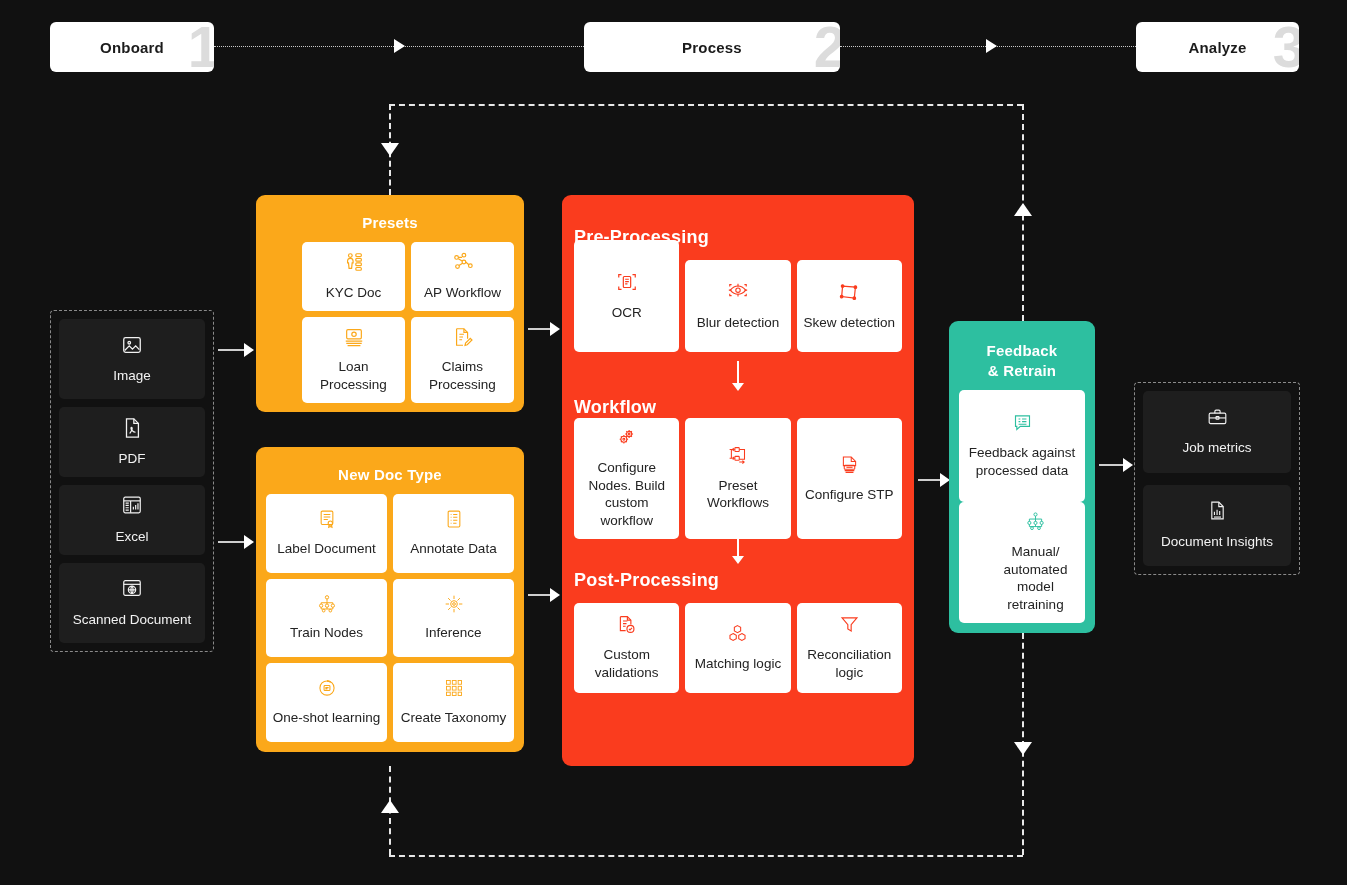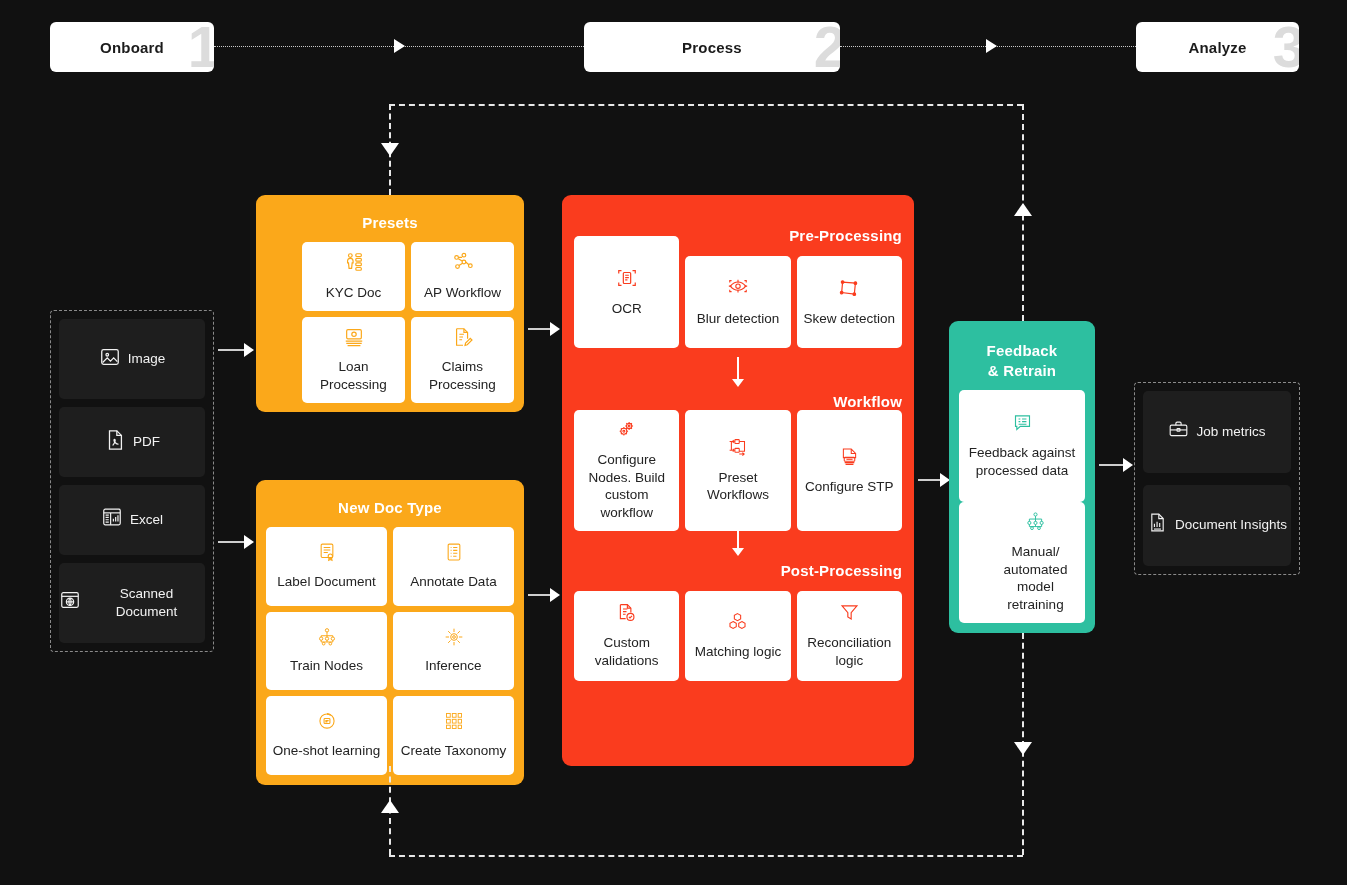--- a/index.html
+++ b/index.html
@@ -52,21 +52,21 @@
   
   .dashed-group {
     position: absolute;
     border: 1px dashed #8a8a8a;
     border-radius: 4px;
     padding: 8px;
     display: flex; flex-direction: column; gap: 8px;
   }
   .dark-card {
     background: #1e1e1e; border-radius: 5px;
-    display: flex; flex-direction: row;
+    display: flex; flex-direction: column;
     align-items: center; justify-content: center;
     color: #f2f2f2; font-size: 13.5px; line-height: 1.3;
     text-align: center; gap: 7px;
   }
 
   .panel {
     position: absolute; border-radius: 9px;
     padding: 10px; display: flex; flex-direction: column;
   }
   .panel-title {
@@ -82,22 +82,22 @@
   .grid3 { display: grid; grid-template-columns: 1fr 1fr 1fr; gap: 6px; }
 
   .white-card {
     background: #ffffff; border-radius: 5px;
     display: flex; flex-direction: column;
     align-items: center; justify-content: center;
     color: #232323; font-size: 13.5px; line-height: 1.32;
     text-align: center; gap: 6px; padding: 9px 5px;
   }
   .sub-title {
-    color: #ffffff; font-size: 15px; font-weight: bold;
-    text-align: right; letter-spacing: .2px;
+    color: #ffffff; font-size: 18px; font-weight: bold;
+    text-align: left; letter-spacing: .2px;
   }
   .ico { display:block; }
 
   
   .v-arrow {
     display: flex; flex-direction: column; align-items: center;
     justify-content: center;
   }
   .v-arrow .stem { width: 2px; height: 22px; background: #ffffff; }
   .v-arrow .head {
@@ -259,21 +259,21 @@
               <path d="M13 3v4h4"></path>
             <path d="M8 9h5M8 12h4M8 15h3"></path>
             <path d="M20 13.5l1.8 1.8-5.2 5.2-2.4.6.6-2.4z"></path>
           </svg>
         </span>
         <span>Claims Processing</span>
       </div>
     </div>
   </div>
 
-  <div class="panel panel-orange" style="left:256px; top:480px; width:268px; height:305px;">
+  <div class="panel panel-orange" style="left:256px; top:447px; width:268px; height:305px;">
     <div class="panel-title">New Doc Type</div>
     <div class="grid2" style="flex:1;">
       <div class="white-card">
         <span class="ico">
           <svg width="20" height="20" viewBox="0 0 24 24" fill="none" stroke="#FBA81A" stroke-width="1.3">
             <rect x="5" y="2.5" width="14" height="16" rx="1.4"></rect>
             <path d="M8 6.5h8M8 9.5h8M8 12.5h5"></path>
             <circle cx="16" cy="17" r="2.6"></circle>
               <path d="M14.6 19l-.6 3 2-1 2 1-.6-3"></path>
           </svg>

